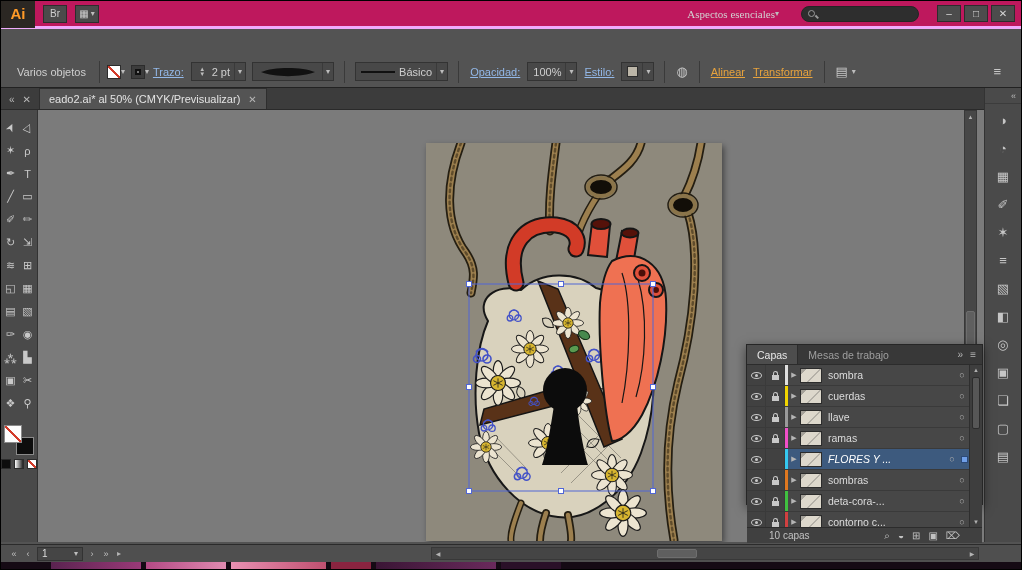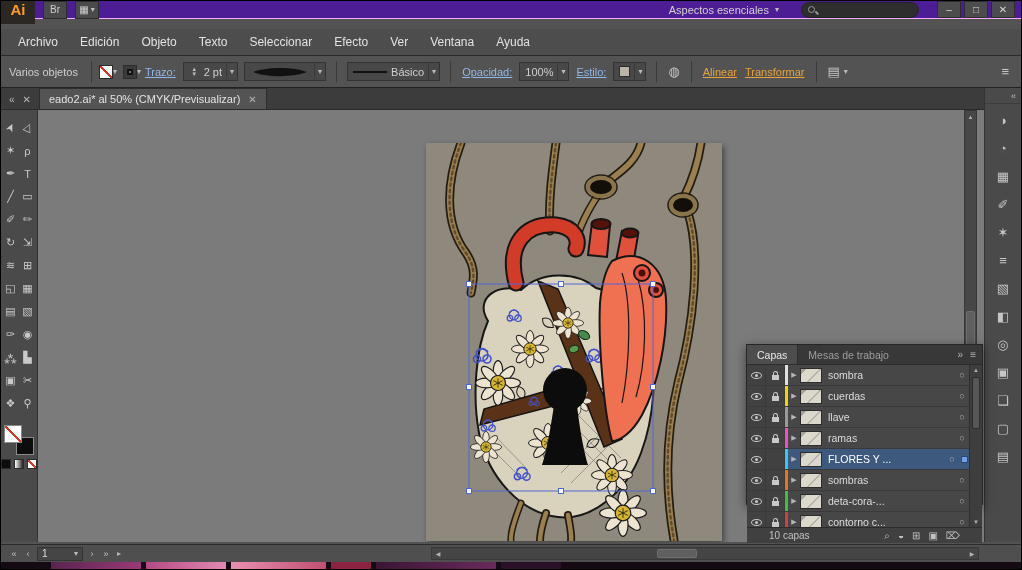--- a/index.html
+++ b/index.html
@@ -1,37 +1,37 @@
 <!DOCTYPE html>
 <html><head>
 <meta charset="utf-8">
 <style>
   * { box-sizing: border-box; margin: 0; padding: 0; }
   body { background:#222; font-family:"Liberation Sans", sans-serif; }
   .app { position:relative; width:1022px; height:570px; background:#535353; overflow:hidden; border:1px solid #000; color:#d6d6d6; }
 
   
-  .titlebar { position:absolute; top:0; left:0; right:0; height:18px; background:#4c1d95; border-bottom:1px solid #f0abfc; display:flex; align-items:center; }
+  .titlebar { position:absolute; top:0; left:0; right:0; height:28px; background:#be185d; border-bottom:3px solid #f0abfc; display:flex; align-items:center; }
   .ai-logo { width:34px; height:28px; background:#2b2723; color:#ff9a28; font-weight:bold; font-size:15px; display:flex; align-items:center; justify-content:center; }
   .tb-btn { height:18px; min-width:24px; margin-left:8px; background:#4a4a4a; border:1px solid #2d2d2d; color:#cfcfcf; font-size:10px; display:flex; align-items:center; justify-content:center; gap:2px; padding:0 3px; }
   .tb-spacer { flex:1; }
-  .workspace { font-size:11px; color:#d2d2d2; display:flex; align-items:center; gap:6px; margin-right:22px; }
+  .workspace { font-size:11px; color:#d2d2d2; display:flex; align-items:center; margin-right:22px;font-family:Liberation Serif, serif; }
   .searchbox { width:118px; height:16px; background:#2e2e2e; border:1px solid #252525; border-radius:9px; display:flex; align-items:center; padding:0 6px; margin-right:18px; }
   .mag { width:7px; height:7px; border:1.5px solid #9a9a9a; border-radius:50%; position:relative; }
   .mag::after { content:""; position:absolute; left:6px; top:5px; width:4px; height:1.5px; background:#9a9a9a; transform:rotate(45deg); }
   .winbtns { display:flex; gap:3px; margin-right:6px; }
   .winbtn { width:24px; height:17px; background:#4c4c4c; border:1px solid #2d2d2d; color:#d8d8d8; font-size:10px; display:flex; align-items:center; justify-content:center; }
   .caret { font-size:8px; color:#bdbdbd; }
 
   
   .menubar { position:absolute; top:28px; left:0; right:0; height:27px; background:#4d4d4d; border-bottom:1px solid #2a2a2a; display:flex; align-items:center; padding-left:6px; }
   .menu-item { font-size:12px; color:#e2e2e2; padding:0 11px; cursor:default; }
 
   
-  .controlbar { position:absolute; top:55px; left:0; right:0; height:32px; background:#535353; border-bottom:1px solid #222; display:flex; align-items:center; font-size:11px; color:#cfcfcf; padding:0 8px; }
+  .controlbar { position:absolute; top:55px; left:0; right:0; height:32px; background:#535353; border-bottom:1px solid #222; display:flex; align-items:center; font-size:11px; color:#cfcfcf; padding:0 16px; }
   .cb-sep { width:1px; height:22px; background:#3a3a3a; margin:0 7px; flex:none; }
   .cb-label { color:#cfcfcf; margin-right:6px; white-space:nowrap; }
   .cb-link { color:#93b8e8; text-decoration:underline; margin:0 4px; white-space:nowrap; }
   .cb-link.amber { color:#e8a33d; }
   .combo { height:19px; background:#484848; border:1px solid #333; display:flex; align-items:center; padding:0 3px 0 5px; gap:4px; margin:0 3px; white-space:nowrap; }
   .combo .caret { border-left:1px solid #3a3a3a; padding-left:3px; height:100%; display:flex; align-items:center; }
   .mini-swatch { width:14px; height:14px; border:1px solid #2c2c2c; background:#fff; position:relative; flex:none; }
   .mini-swatch.none::after { content:""; position:absolute; inset:0; background:linear-gradient(45deg, transparent 43%, #d23b2a 43%, #d23b2a 57%, transparent 57%); }
   .mini-swatch.stroke { background:#3c3c3c; }
   .mini-swatch.stroke::after { content:""; position:absolute; inset:3px; border:2px solid #111; background:#777; }
@@ -87,21 +87,21 @@
   .layer-row.selected { background:#3d5a7e; }
   .cell { width:19px; height:100%; border-right:1px solid #3a3a3a; background:#414141; display:flex; align-items:center; justify-content:center; flex:none; }
   .eye-icon { width:11px; height:7px; border:1px solid #c8c8c8; border-radius:50%; position:relative; }
   .eye-icon::after { content:""; position:absolute; left:3px; top:1px; width:3px; height:3px; border-radius:50%; background:#c8c8c8; }
   .lock-icon { width:7px; height:5px; background:#c8c8c8; position:relative; margin-top:4px; }
   .lock-icon::before { content:""; position:absolute; left:1px; top:-4px; width:3px; height:3px; border:1px solid #c8c8c8; border-bottom:none; border-radius:3px 3px 0 0; }
   .colorbar { width:3px; height:100%; flex:none; }
   .tri { width:12px; font-size:7px; color:#b5b5b5; text-align:center; flex:none; }
   .thumb { width:22px; height:15px; background:#ddd8cc; border:1px solid #2c2c2c; margin-right:6px; flex:none; background-image:linear-gradient(135deg, rgba(60,60,60,.35) 18%, transparent 18%, transparent 55%, rgba(60,60,60,.25) 55%, rgba(60,60,60,.25) 62%, transparent 62%); }
   .lname { color:#dcdcdc; font-size:10.5px; white-space:nowrap; overflow:hidden; flex:1; }
-  .layer-row.selected .lname { color:#fff; }
+  .layer-row.selected .lname { color:#fff;font-style:italic; }
   .target { width:12px; color:#aeaeae; font-size:9px; text-align:center; flex:none; }
   .selind { width:7px; height:7px; background:#6f9fe8; border:1px solid #2c4a78; margin-left:3px; flex:none; }
   .lp-scroll { position:absolute; top:0; right:0; bottom:0; width:13px; background:#3e3e3e; border-left:1px solid #2e2e2e; color:#b0b0b0; }
   .lp-scroll .arr { position:absolute; left:0; width:12px; height:10px; font-size:6px; display:flex; align-items:center; justify-content:center; }
   .lp-scroll .thumb { position:absolute; left:2px; top:12px; width:8px; height:52px; background:#575757; border-radius:2px; }
   .lp-bottom { height:16px; background:#404040; border-top:1px solid #2c2c2c; display:flex; align-items:center; padding:0 22px; }
   .lp-count { font-size:10px; color:#c2c2c2; }
   .lp-bottom-icons { margin-left:auto; display:flex; gap:8px; color:#c2c2c2; font-size:10px; }
 
   
@@ -141,31 +141,20 @@
     <div class="searchbox">
       <span class="mag"></span>
     </div>
     <div class="winbtns">
       <div class="winbtn">–</div>
       <div class="winbtn">□</div>
       <div class="winbtn">✕</div>
     </div>
   </div>
 
-  <div class="menubar">
-    <span class="menu-item">Archivo</span>
-    <span class="menu-item">Edición</span>
-    <span class="menu-item">Objeto</span>
-    <span class="menu-item">Texto</span>
-    <span class="menu-item">Seleccionar</span>
-    <span class="menu-item">Efecto</span>
-    <span class="menu-item">Ver</span>
-    <span class="menu-item">Ventana</span>
-    <span class="menu-item">Ayuda</span>
-  </div>
 
   <div class="controlbar">
     <span class="cb-label">Varios objetos</span>
     <span class="cb-sep"></span>
     <span class="mini-swatch none"></span>
     <span class="caret">▾</span>
     <span class="mini-swatch stroke" style="margin-left:6px;"></span>
     <span class="caret">▾</span>
     <span class="cb-link">Trazo:</span>
     <div class="combo">

